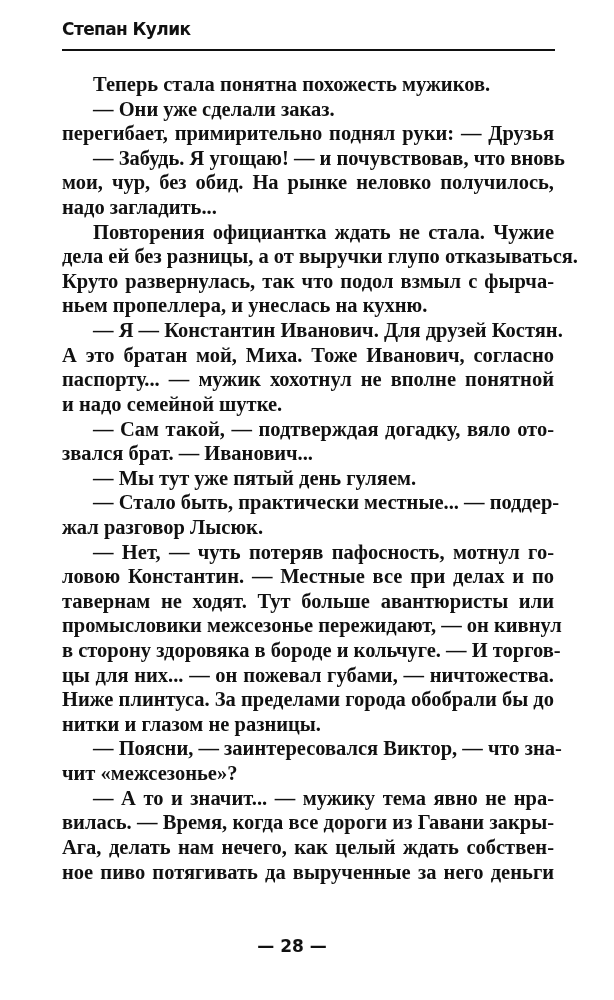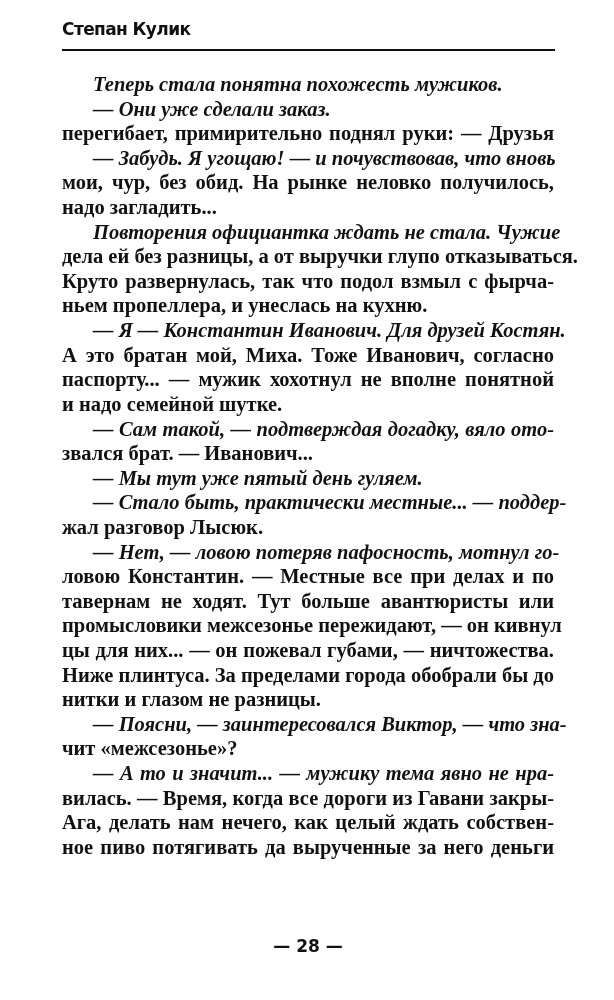--- a/index.html
+++ b/index.html
@@ -46,28 +46,27 @@
     }
     .line {
       display: block;
       white-space: nowrap;
       text-align: justify;
       text-align-last: justify;
       height: 24.62px;
     }
     .line.indent {
       padding-left: 31px;
-      font-style: italic;
     }
     .line.last {
       text-align-last: left;
     }
     .page-footer {
       position: absolute;
-      left: 62px;
+      left: 46px;
       width: 492px;
       top: 935px;
       text-align: center;
       font-family: "DejaVu Sans", sans-serif;
       font-weight: bold;
       font-size: 17px;
       line-height: 22px;
     }
   </style>
 </head>
@@ -89,24 +88,25 @@
     <span class="line last">ньем пропеллера, и унеслась на кухню.</span>
     <span class="line indent">— Я — Константин Иванович. Для друзей Костян.</span>
     <span class="line">А это братан мой, Миха. Тоже Иванович, согласно</span>
     <span class="line">паспорту... — мужик хохотнул не вполне понятной</span>
     <span class="line last">и надо семейной шутке.</span>
     <span class="line indent">— Сам такой, — подтверждая догадку, вяло ото-</span>
     <span class="line last">звался брат. — Иванович...</span>
     <span class="line indent last">— Мы тут уже пятый день гуляем.</span>
     <span class="line indent">— Стало быть, практически местные... — поддер-</span>
     <span class="line last">жал разговор Лысюк.</span>
-    <span class="line indent">— Нет, — ловою потеряв пафосность, мотнул го-</span>
+    <span class="line indent">— Нет, — чуть потеряв пафосность, мотнул го-</span>
     <span class="line">ловою Константин. — Местные все при делах и по</span>
     <span class="line">тавернам не ходят. Тут больше авантюристы или</span>
     <span class="line">промысловики межсезонье пережидают, — он кивнул</span>
+    <span class="line">в сторону здоровяка в бороде и кольчуге. — И торгов-</span>
     <span class="line">цы для них... — он пожевал губами, — ничтожества.</span>
     <span class="line">Ниже плинтуса. За пределами города обобрали бы до</span>
     <span class="line last">нитки и глазом не разницы.</span>
     <span class="line indent">— Поясни, — заинтересовался Виктор, — что зна-</span>
     <span class="line last">чит «межсезонье»?</span>
     <span class="line indent">— А то и значит... — мужику тема явно не нра-</span>
     <span class="line">вилась. — Время, когда все дороги из Гавани закры-</span>
     <span class="line">Ага, делать нам нечего, как целый ждать собствен-</span>
     <span class="line">ное пиво потягивать да вырученные за него деньги</span>
   </div>

